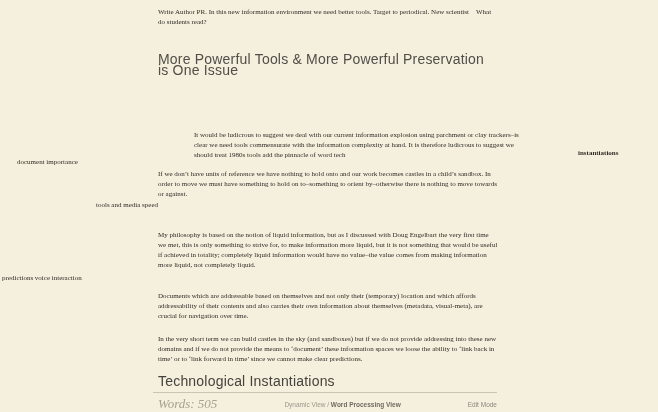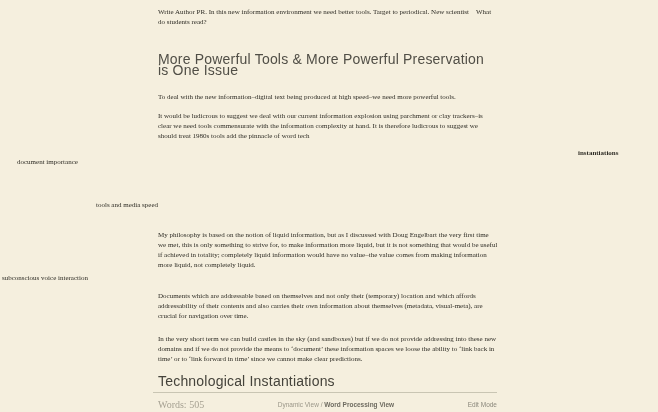--- a/index.html
+++ b/index.html
@@ -32,21 +32,21 @@
     font-weight: 400;
     letter-spacing: 0.2px;
     color: #504e46;
     font-size: 14px;
     line-height: 11px;
     margin: 0;
   }
   .h1 { top: 54px; }
   .h2 { top: 376px; color: #45433b; }
   .p1 { top: 92px; }
-  .p2 { top: 111px; }
+  .p2 { top: 130px; margin-left: 36px; }
   .p3 { top: 169px; }
   .p4 { top: 212px; }
   .p5 { top: 230px; }
   .p6 { top: 291px; }
   .p7 { top: 334px; }
 
   
   .margin-label {
     position: absolute;
     font-family: "Liberation Serif", serif;
@@ -74,48 +74,49 @@
     width: 339px; height: 12px;
     display: flex;
     align-items: center;
     justify-content: space-between;
     font-family: "Liberation Sans", sans-serif;
     font-size: 6.5px;
     color: #97938500;
   }
   .word-count {
     font-family: "Liberation Serif", serif;
-    font-size: 10px;
+    font-style: italic;
+    font-size: 13px;
     color: #a6a192;
   }
   .view-switch { white-space: nowrap; cursor: pointer; }
   .view-dim  { color: #9b9789; }
   .view-bold { color: #6e6b60; font-weight: bold; }
   .edit-mode { color: #8b887c; cursor: pointer; }
 </style>
 </head>
 <body>
 
 <div id="app">
 
   <p class="doc-col body-text intro">Write Author PR. In this new information environment we need better tools. Target to periodical. New scientist What do students read?</p>
 
   <h1 class="doc-col heading h1">More Powerful Tools &amp; More Powerful Preservation is One Issue</h1>
 
-  <p class="doc-col body-text p1">To deal with the new information–digital text being produced at high speed–we need more powerful tools.</p>
   <p class="doc-col body-text p2">It would be ludicrous to suggest we deal with our current information explosion using parchment or clay trackers–is clear we need tools commensurate with the information complexity at hand. It is therefore ludicrous to suggest we should treat 1980s tools add the pinnacle of word tech</p>
+  <p class="doc-col body-text p3">If we don’t have units of reference we have nothing to hold onto and our work becomes castles in a child’s sandbox. In order to move we must have something to hold on to–something to orient by–otherwise there is nothing to move towards or against.</p>
   <p class="doc-col body-text p5">My philosophy is based on the notion of liquid information, but as I discussed with Doug Engelbart the very first time we met, this is only something to strive for, to make information more liquid, but it is not something that would be useful if achieved in totality; completely liquid information would have no value–the value comes from making information more liquid, not completely liquid.</p>
   <p class="doc-col body-text p6">Documents which are addressable based on themselves and not only their (temporary) location and which affords addressability of their contents and also carries their own information about themselves (metadata, visual-meta), are crucial for navigation over time.</p>
   <p class="doc-col body-text p7">In the very short term we can build castles in the sky (and sandboxes) but if we do not provide addressing into these new domains and if we do not provide the means to ‘document’ these information spaces we loose the ability to ‘link back in time’ or to ‘link forward in time’ since we cannot make clear predictions.</p>
 
   <h2 class="doc-col heading h2">Technological Instantiations</h2>
 
   <span class="margin-label ml-1">document importance</span>
   <span class="margin-label ml-2">tools and media speed</span>
-  <span class="margin-label ml-3">subconscious voice interaction</span>
+  <span class="margin-label ml-3">predictions voice interaction</span>
   <span class="margin-label ml-right">instantiations</span>
 
   <div class="divider"></div>
 
   <div class="status-bar">
     <span class="word-count">Words: 505</span>
     <span class="view-switch"><span class="view-dim">Dynamic View / </span><span class="view-bold">Word Processing View</span></span>
     <span class="edit-mode">Edit Mode</span>
   </div>
 

